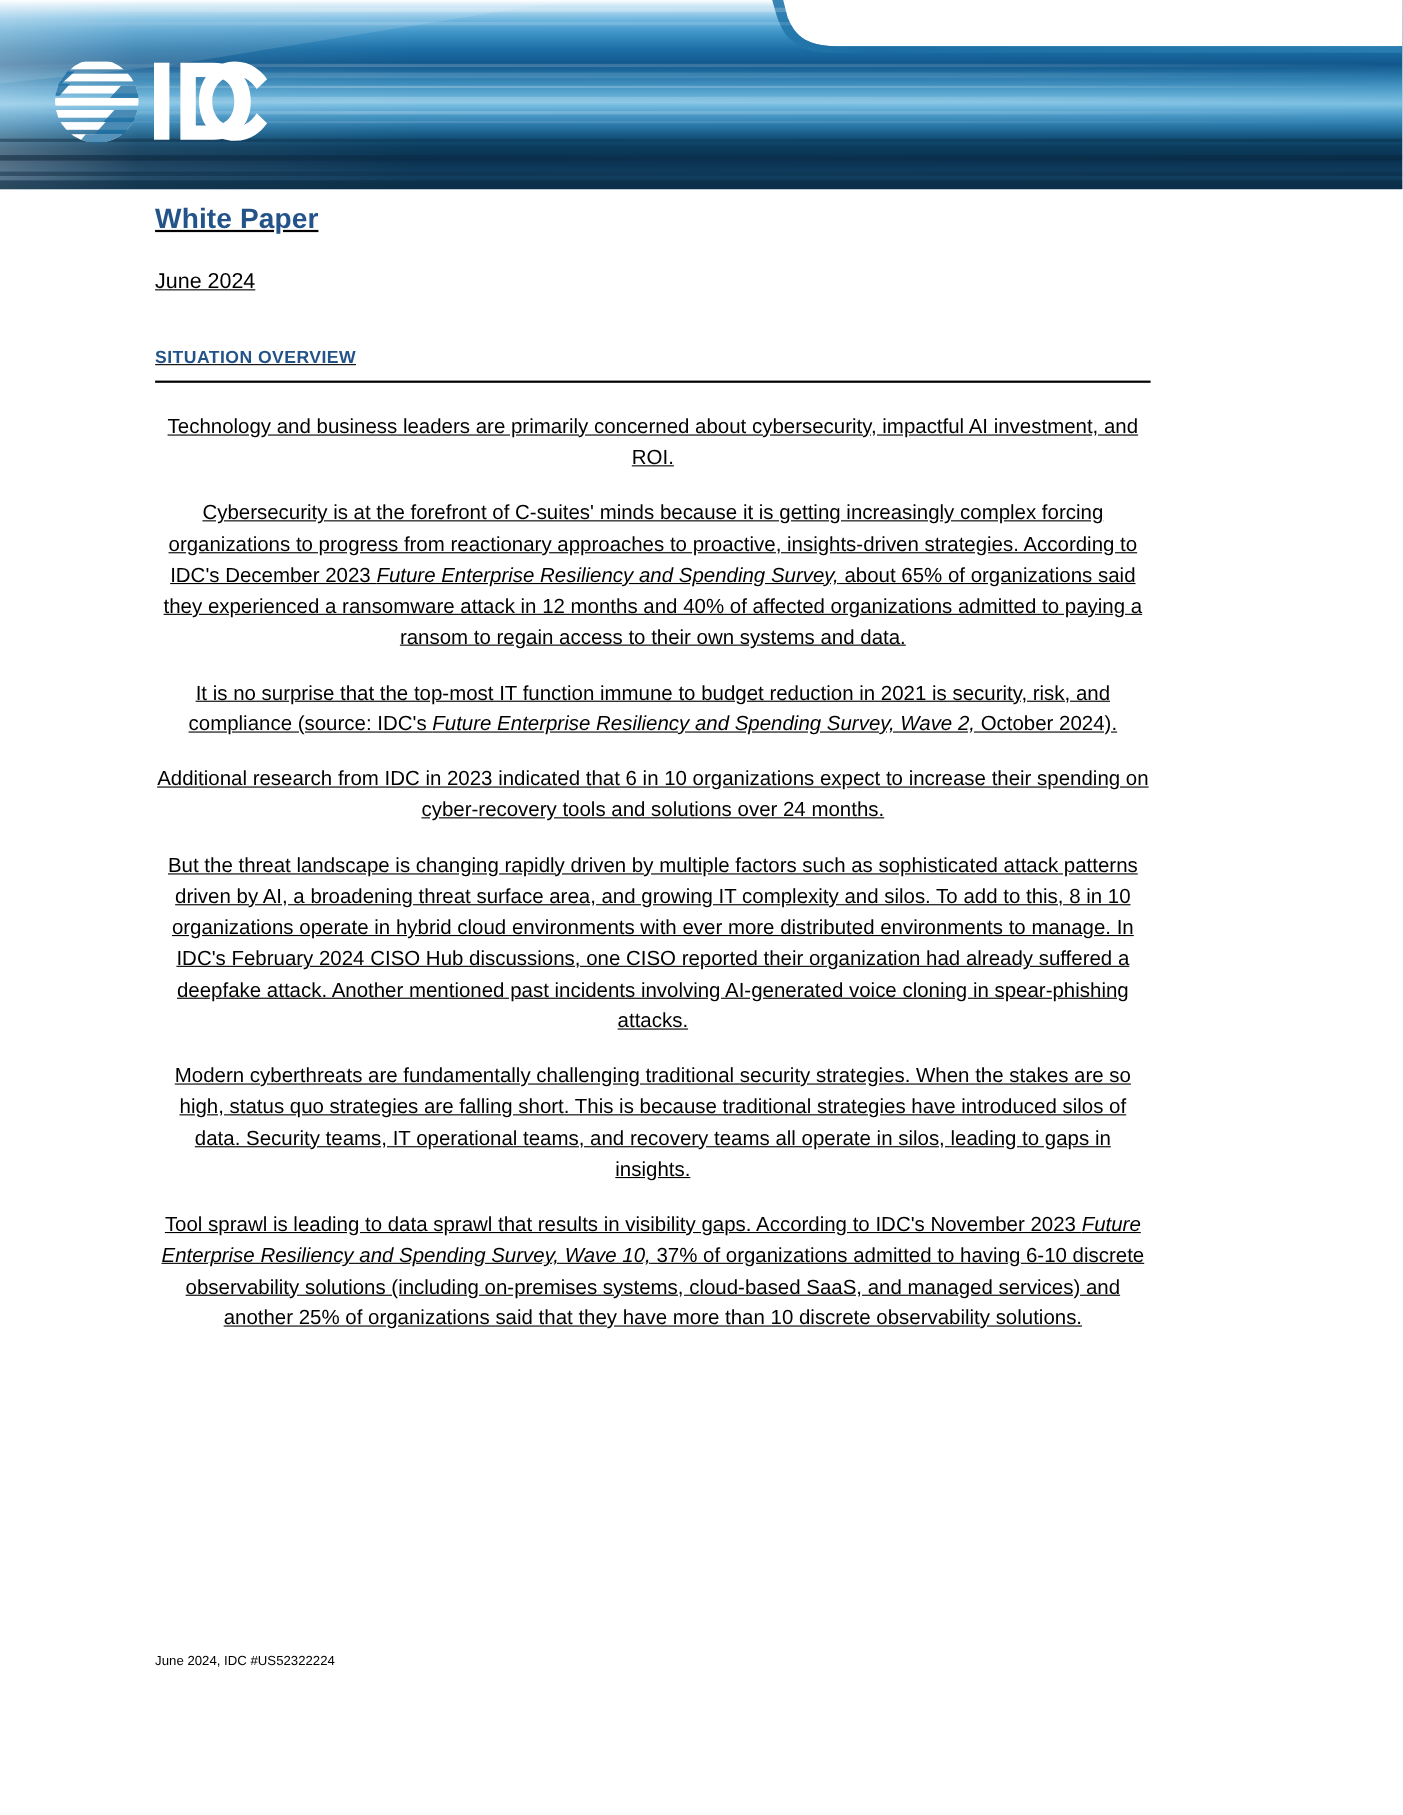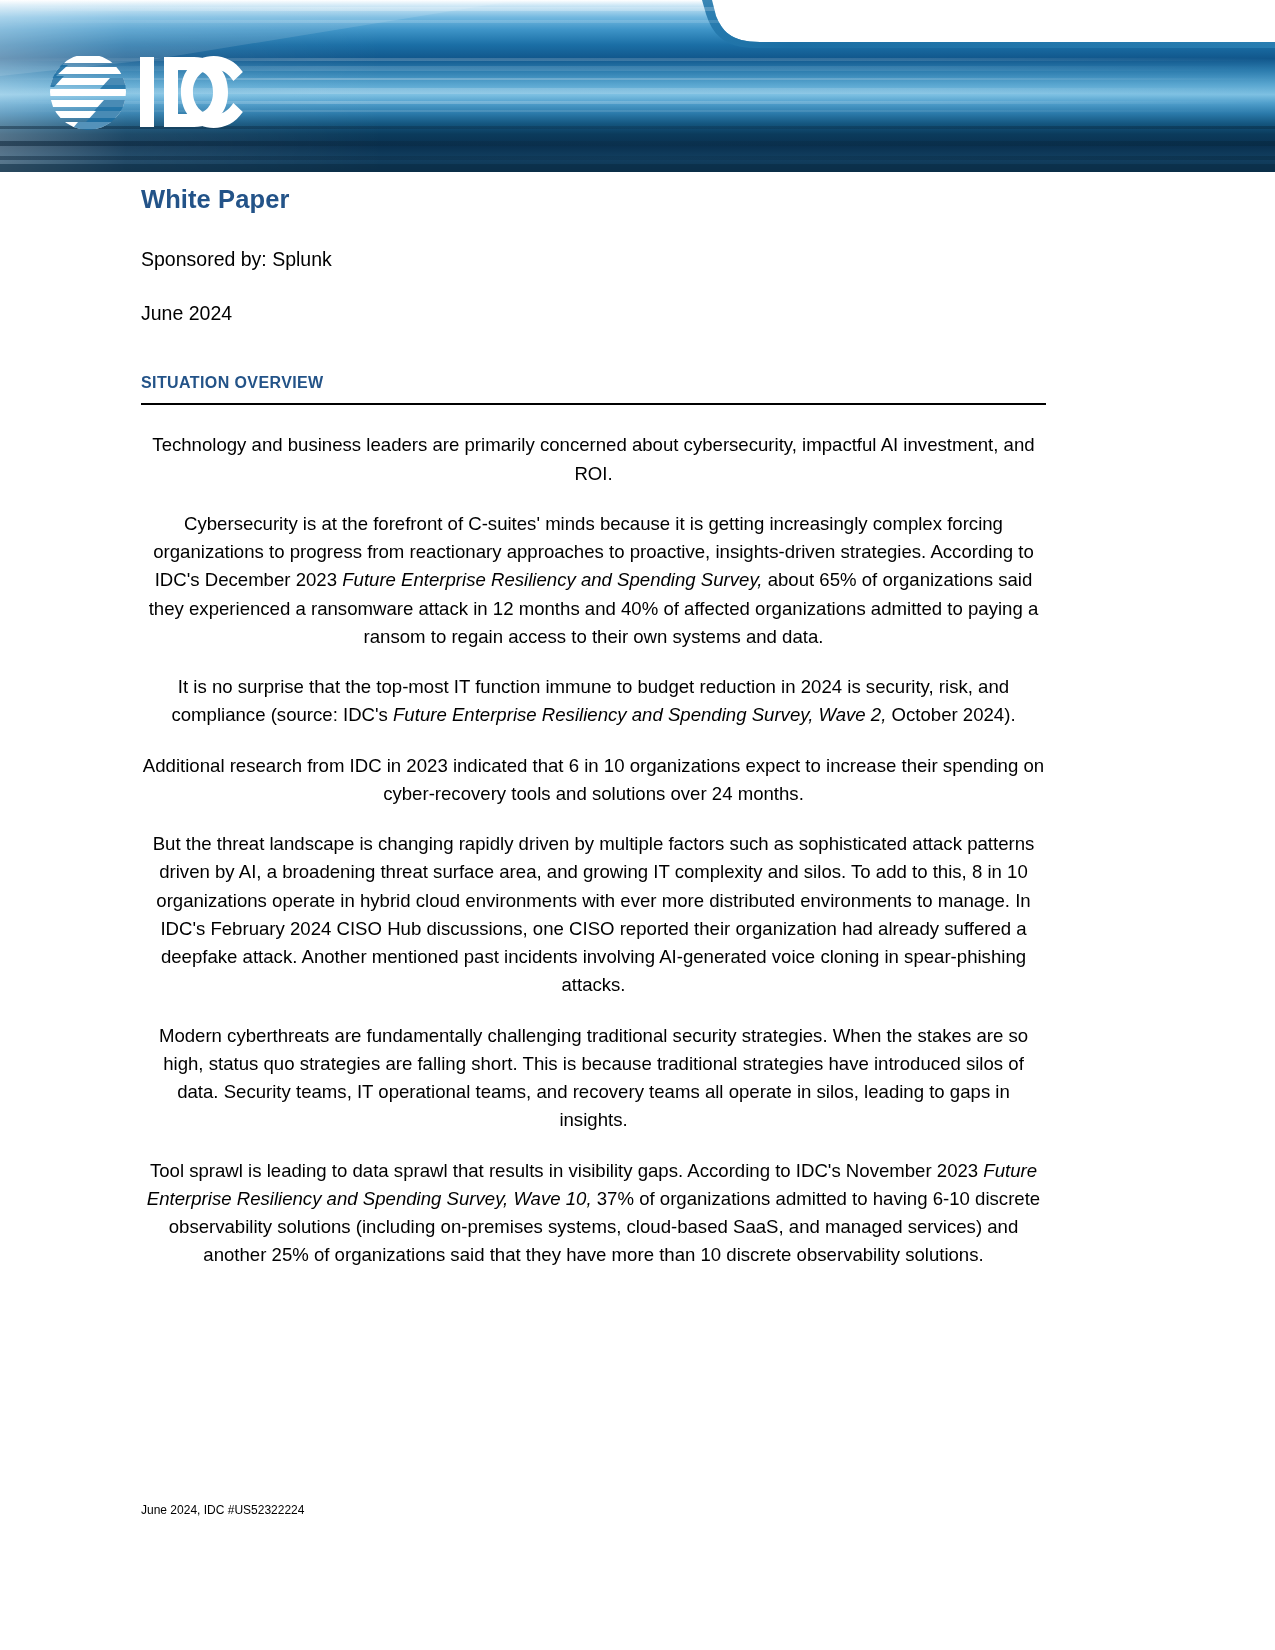--- a/index.html
+++ b/index.html
@@ -45,20 +45,21 @@
     z-index: 6;
   }
   .logo svg { display: block; width: 232px; height: 84px; }
 
   
   .page {
     position: absolute;
     left: 0;
     top: 172px;
     width: 1164px;
+    text-decoration: underline;
   }
   .content {
     margin-left: 141px;
     width: 905px;
   }
 
   .kicker {
     color: #235388;
     font-size: 25.5px;
     font-weight: bold;
@@ -232,33 +233,32 @@
     </svg>
   </div>
 </div>
 
 <div class="page">
   <div class="content">
 
     <div class="kicker">White Paper</div>
 
 
-    <div class="sponsor">Sponsored by: Splunk</div>
 
     <div class="byline">
       <div>June 2024</div>
     </div>
 
     <div class="section-head">SITUATION OVERVIEW</div>
     <hr class="rule">
 
     <div class="body-text" id="body-text">
         <p><span>Technology and business leaders are primarily concerned about cybersecurity, impactful AI investment, and ROI.</span></p>
         <p><span>Cybersecurity is at the forefront of C-suites' minds because it is getting increasingly complex forcing organizations to progress from reactionary approaches to proactive, insights-driven strategies. According to IDC's December 2023 </span><i>Future Enterprise Resiliency and Spending Survey,</i><span> about 65% of organizations said they experienced a ransomware attack in 12 months and 40% of affected organizations admitted to paying a ransom to regain access to their own systems and data.</span></p>
-        <p><span>It is no surprise that the top-most IT function immune to budget reduction in 2024 is security, risk, and compliance (source: IDC's </span><i>Future Enterprise Resiliency and Spending Survey, Wave 2,</i><span> October 2024).</span></p>
+        <p><span>It is no surprise that the top-most IT function immune to budget reduction in 2021 is security, risk, and compliance (source: IDC's </span><i>Future Enterprise Resiliency and Spending Survey, Wave 2,</i><span> October 2024).</span></p>
         <p><span>Additional research from IDC in 2023 indicated that 6 in 10 organizations expect to increase their spending on cyber-recovery tools and solutions over 24 months.</span></p>
         <p><span>But the threat landscape is changing rapidly driven by multiple factors such as sophisticated attack patterns driven by AI, a broadening threat surface area, and growing IT complexity and silos. To add to this, 8 in 10 organizations operate in hybrid cloud environments with ever more distributed environments to manage. In IDC's February 2024 CISO Hub discussions, one CISO reported their organization had already suffered a deepfake attack. Another mentioned past incidents involving AI-generated voice cloning in spear-phishing attacks.</span></p>
         <p><span>Modern cyberthreats are fundamentally challenging traditional security strategies. When the stakes are so high, status quo strategies are falling short. This is because traditional strategies have introduced silos of data. Security teams, IT operational teams, and recovery teams all operate in silos, leading to gaps in insights.</span></p>
         <p><span>Tool sprawl is leading to data sprawl that results in visibility gaps. According to IDC's November 2023 </span><i>Future Enterprise Resiliency and Spending Survey, Wave 10,</i><span> 37% of organizations admitted to having 6-10 discrete observability solutions (including on-premises systems, cloud-based SaaS, and managed services) and another 25% of organizations said that they have more than 10 discrete observability solutions.</span></p>
       </div>
   </div>
 </div>
 
 <div class="footer">June 2024, IDC #US52322224</div>
 

